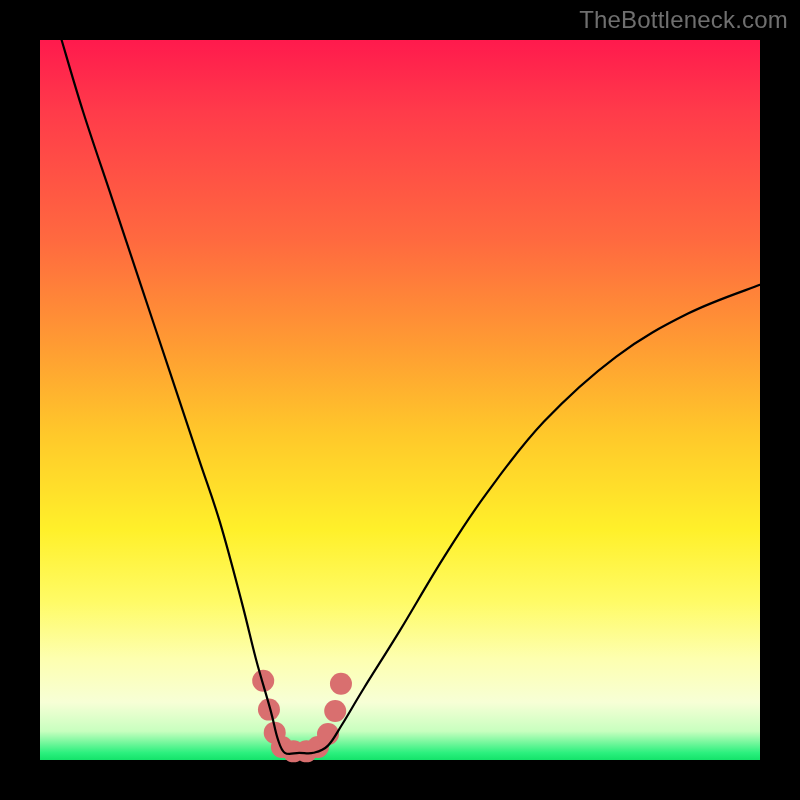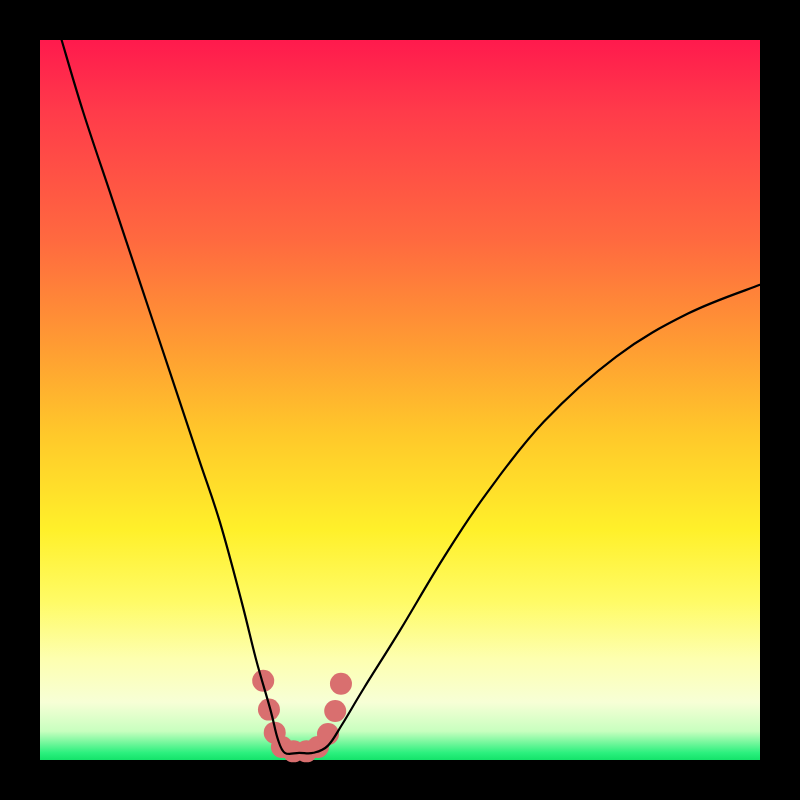--- a/index.html
+++ b/index.html
@@ -75,13 +75,14 @@
           <circle cx="253.44" cy="711.36" r="11" fill="#d96f6f"></circle>
           <circle cx="266.40" cy="711.36" r="11" fill="#d96f6f"></circle>
           <circle cx="277.92" cy="707.04" r="11" fill="#d96f6f"></circle>
           <circle cx="288.00" cy="694.08" r="11" fill="#d96f6f"></circle>
           <circle cx="295.20" cy="671.04" r="11" fill="#d96f6f"></circle>
           <circle cx="300.96" cy="643.68" r="11" fill="#d96f6f"></circle>
         </g>
       <path fill="none" stroke="#000" stroke-width="2.2" stroke-linecap="round" stroke-linejoin="round" d="M 21.60 0.00 C 25.49 12.96, 34.13 43.49, 43.20 72.00 C 52.27 100.51, 61.63 127.30, 72.00 158.40 C 82.37 189.50, 90.43 213.70, 100.80 244.80 C 111.17 275.90, 119.23 300.10, 129.60 331.20 C 139.97 362.30, 149.33 390.38, 158.40 417.60 C 167.47 444.82, 172.22 456.48, 180.00 482.40 C 187.78 508.32, 195.12 536.98, 201.60 561.60 C 208.08 586.22, 210.82 599.76, 216.00 619.20 C 221.18 638.64, 226.51 655.34, 230.40 669.60 C 234.29 683.86, 235.01 690.62, 237.60 698.40 C 240.19 706.18, 240.91 710.21, 244.80 712.80 C 248.69 715.39, 254.02 712.80, 259.20 712.80 C 264.38 712.80, 268.42 714.10, 273.60 712.80 C 278.78 711.50, 282.82 710.78, 288.00 705.60 C 293.18 700.42, 295.92 694.37, 302.40 684.00 C 308.88 673.63, 313.63 664.85, 324.00 648.00 C 334.37 631.15, 345.74 613.73, 360.00 590.40 C 374.26 567.07, 387.65 543.02, 403.20 518.40 C 418.75 493.78, 428.26 478.22, 446.40 453.60 C 464.54 428.98, 480.67 406.22, 504.00 381.60 C 527.33 356.98, 550.08 336.24, 576.00 316.80 C 601.92 297.36, 622.08 286.56, 648.00 273.60 C 673.92 260.64, 707.04 249.98, 720.00 244.80"></path>
     </svg>
   </div>
+  <div class="watermark">TheBottleneck.com</div>
 </div>
 
 </body></html>

